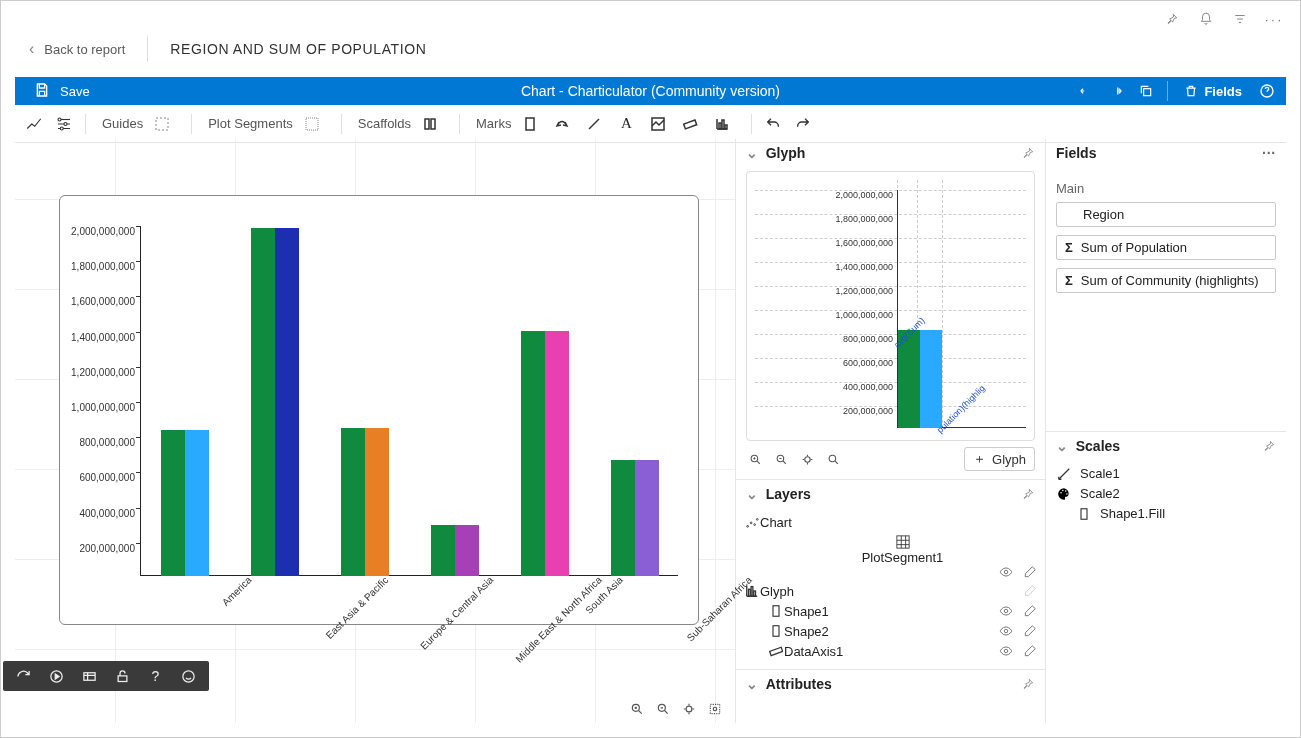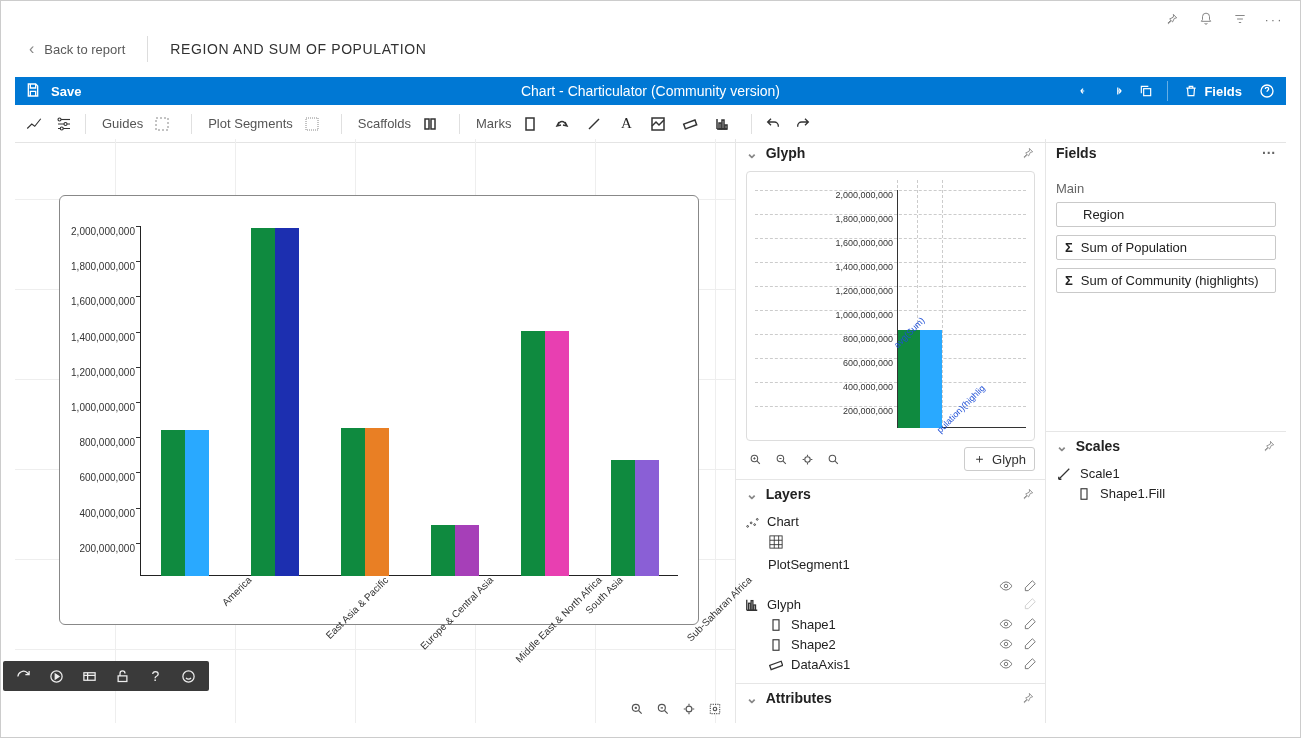--- a/index.html
+++ b/index.html
@@ -12,21 +12,21 @@
 
   
   .hdrrow { position: absolute; top: 34px; left: 28px; height: 28px; display: flex; align-items: center; gap: 22px; }
   .back { display: flex; align-items: center; gap: 10px; color: #5a5a5a; cursor: pointer; }
   .back .chev { font-size: 16px; color: #888; }
   .vsep { width: 1px; height: 26px; background: #ddd; }
   .pagetitle { font-size: 14px; letter-spacing: .6px; color: #323232; text-transform: uppercase; font-weight: 500; }
 
   
   .bluebar { position: absolute; top: 76px; left: 14px; right: 14px; height: 28px; background: #0078d4; color: #fff; display: flex; align-items: center; }
-  .bluebar .savebtn { display: flex; align-items: center; gap: 8px; padding: 0 10px; height: 100%; cursor: pointer; font-weight: 700; }
+  .bluebar .savebtn { display: flex; align-items: center; gap: 8px; padding: 0 10px; height: 100%; cursor: pointer; font-weight: 400; margin-left: 9px; }
   .bluebar .savebtn .icn { width:18px; height:18px; }
   .bluebar .title { position: absolute; left: 0; right: 0; text-align: center; font-size: 14px; pointer-events: none; }
   .bluebar .rightgrp { position: absolute; right: 6px; top: 0; bottom: 0; display: flex; align-items: center; gap: 4px; }
   .bluebar .rightgrp .ibtn { width: 26px; height: 26px; display: flex; align-items:center; justify-content:center; cursor:pointer; }
   .bluebar .rightgrp .sep { width:1px; height:20px; background: rgba(255,255,255,.4); margin: 0 4px; }
   .bluebar .delbtn { display:flex; align-items:center; gap:6px; padding:0 8px; cursor:pointer; font-weight:600; }
 
   
   .toolbar { position: absolute; top: 104px; left: 14px; right: 14px; height: 38px; background: #fff; border-bottom: 1px solid #e4e4e4; display: flex; align-items: center; padding: 0 6px; gap: 4px; }
   .toolbar .tbtn { min-width: 26px; height: 26px; display:flex; align-items:center; justify-content:center; cursor:pointer; border-radius:2px; }
@@ -71,21 +71,21 @@
   .glyphvdash { position:absolute; top:8px; bottom:12px; width:0; border-left:1px dashed #ccc; }
   .gyTick { position:absolute; left:0; width:146px; text-align:right; font-size:9px; color:#333; transform:translateY(50%); }
   .gbar { position:absolute; bottom:12px; }
   .gtilt { position:absolute; font-size:9px; color:#1f4fd6; transform:rotate(-45deg); transform-origin:left bottom; white-space:nowrap; }
   .glyphctrls { display:flex; align-items:center; gap:8px; padding:6px 0 2px; }
   .glyphctrls .zbtn { width:18px; height:18px; display:flex; align-items:center; justify-content:center; color:#555; cursor:pointer; }
   .glyphctrls .addglyph { margin-left:auto; display:flex; align-items:center; gap:6px; border:1px solid #ccc; border-radius:3px; padding:2px 8px; cursor:pointer; color:#333; }
 
   
   .layers { padding:4px 6px 8px; }
-  .lnode { display:flex; align-items:flex-start; gap:7px; padding:2px 2px; }
+  .lnode { display:flex; align-items:center; gap:0; padding:2px 2px; }
   .lnode .acts { margin-left:auto; display:flex; gap:10px; color:#666; }
   .lindent1 { padding-left: 26px; flex-direction: column; }
   .lindent2 { padding-left: 26px; }
   .licon { width:16px; height:16px; display:inline-flex; align-items:center; justify-content:center; color:#333; }
 
   
   .fieldsbody { padding:6px 10px; }
   .fieldslabel { color:#666; margin: 8px 0 6px; }
   .pill { border:1px solid #c9c9c9; border-radius:2px; background:#fff; padding:4px 8px; display:flex; align-items:center; gap:8px; margin-bottom:8px; cursor:grab; }
   .pill .sigma { font-weight:bold; font-size:13px; }
@@ -611,20 +611,32 @@
         <div class="scalesbody">
           <div class="srow">
             <span class="sicn">
                 <svg width="14" height="14" viewBox="0 0 16 16" fill="none" stroke="#333" stroke-width="1.5">
                   <path d="M2 14L14 2"></path>
                   <path d="M2 14h3M2 14v-3"></path>
                 </svg>
               </span>
             <span>Scale1</span>
           </div>
+          <div class="srow">
+            <span class="sicn">
+                <svg width="14" height="14" viewBox="0 0 24 24" fill="#000" stroke="none">
+                  <path d="M12 2a10 10 0 100 20c1 0 2-1 2-2s-1-2 0-3 3 0 4-1 2-3 2-5A10 10 0 0012 2z"></path>
+                  <circle cx="7" cy="10" r="1.3" fill="#fff"></circle>
+                  <circle cx="10" cy="6" r="1.3" fill="#fff"></circle>
+                  <circle cx="15" cy="7" r="1.3" fill="#fff"></circle>
+                  <circle cx="17" cy="12" r="1.3" fill="#fff"></circle>
+                </svg>
+              </span>
+            <span>Scale2</span>
+          </div>
           <div class="srow sindent">
             <span class="sicn">
                 <svg width="12" height="14" viewBox="0 0 16 16" fill="none" stroke="#333" stroke-width="1.5">
                   <rect x="4" y="1" width="8" height="14"></rect>
                 </svg>
               </span>
             <span>Shape1.Fill</span>
           </div>
         </div>
       </div>

